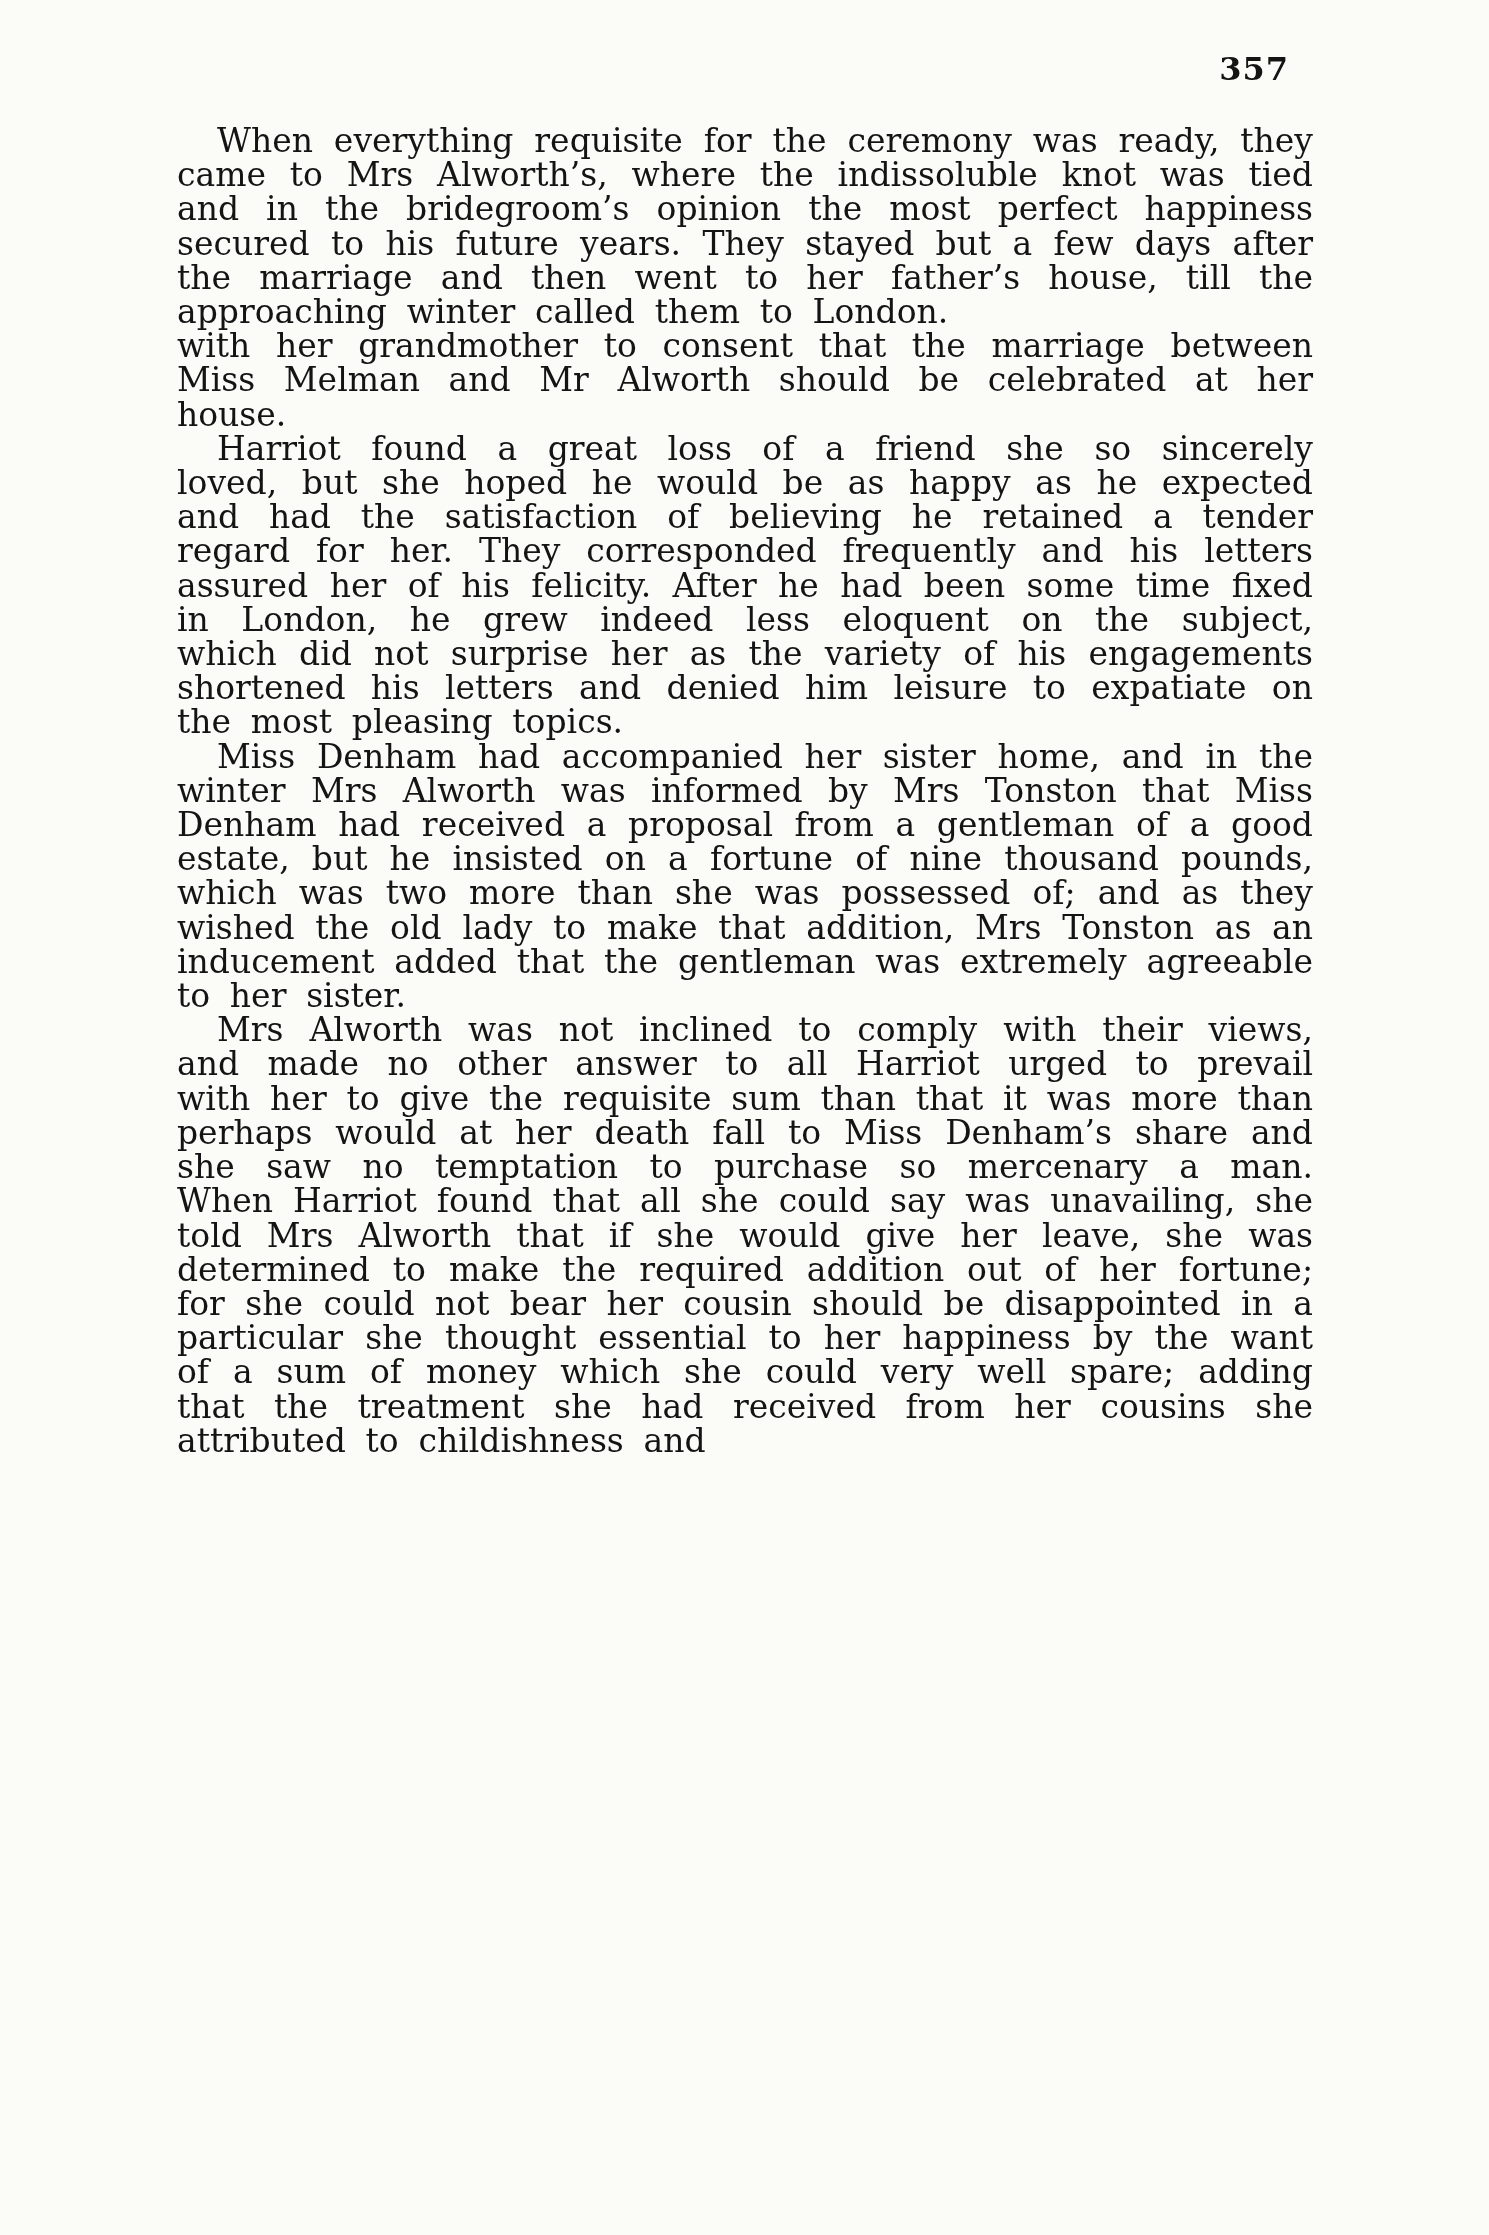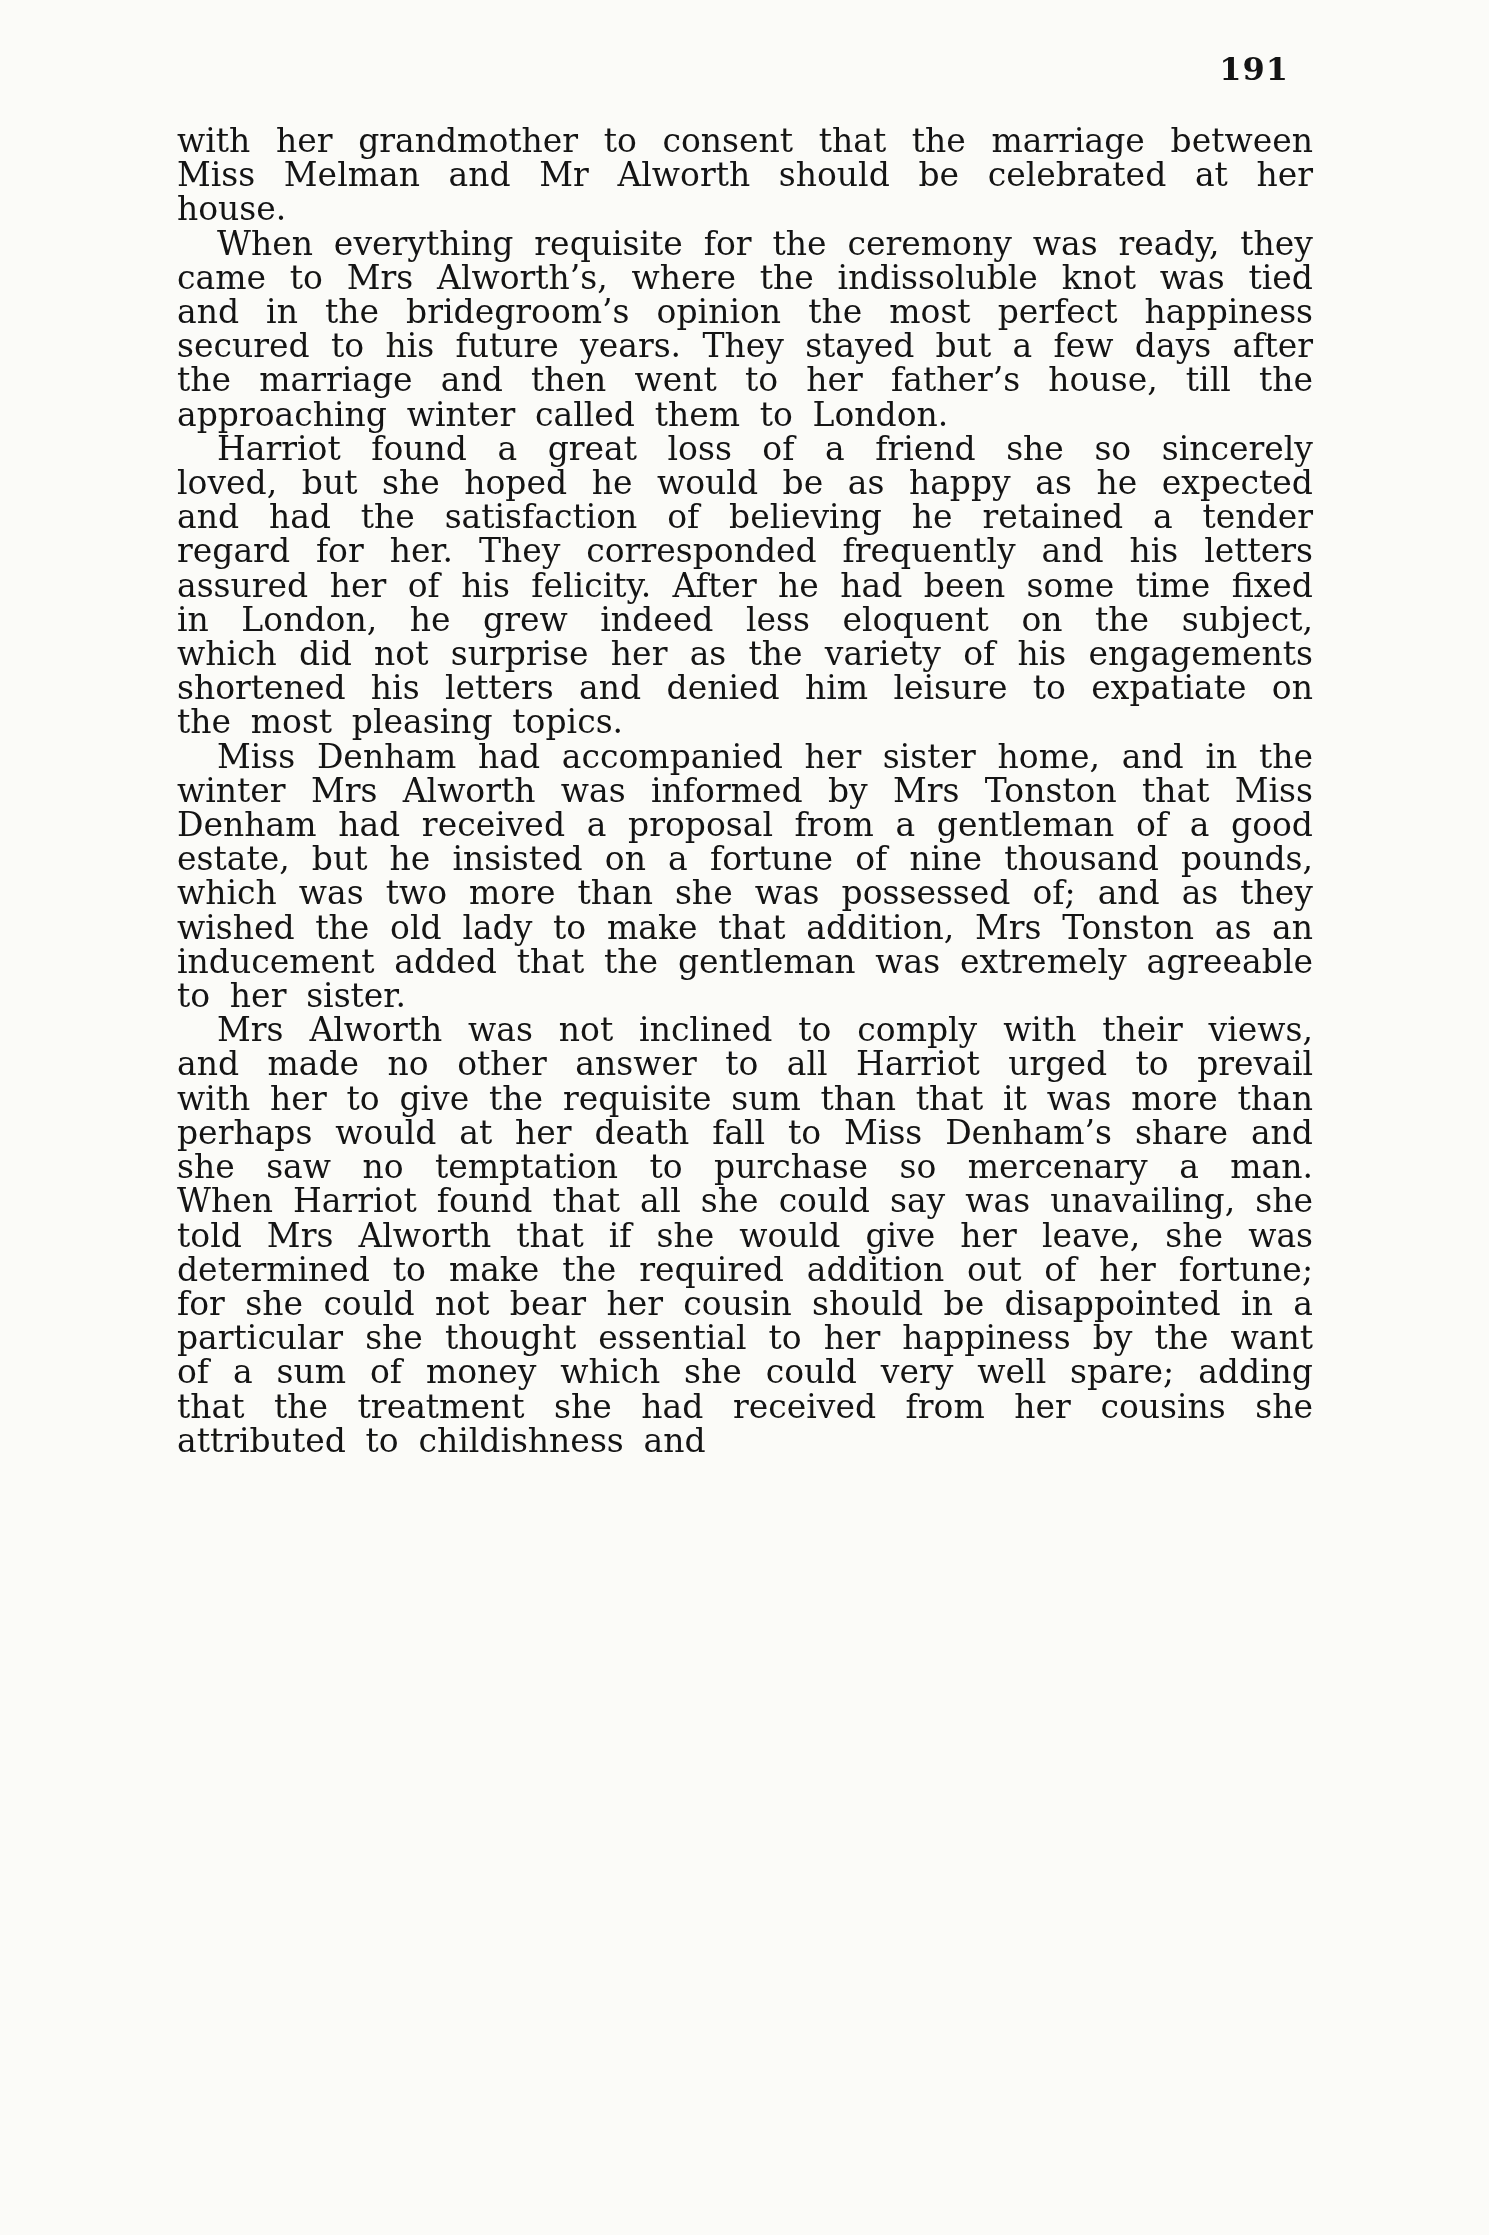--- a/index.html
+++ b/index.html
@@ -44,22 +44,22 @@
     text-indent: 0;
   }
   .para.indented {
     text-indent: 40px;
   }
 </style>
 </head>
 <body>
 
 <div class="page">
-  <div class="page-number">191</div>
+  <div class="page-number">357</div>
 
   <div class="text-block">
+    <p class="para indented">When everything requisite for the ceremony was ready, they came to Mrs Alworth’s, where the indissoluble knot was tied and in the bridegroom’s opinion the most perfect happiness secured to his future years. They stayed but a few days after the marriage and then went to her father’s house, till the approaching winter called them to London.</p>
     <p class="para">with her grandmother to consent that the marriage between Miss Melman and Mr Alworth should be celebrated at her house.</p>
-    <p class="para indented">When everything requisite for the ceremony was ready, they came to Mrs Alworth’s, where the indissoluble knot was tied and in the bridegroom’s opinion the most perfect happiness secured to his future years. They stayed but a few days after the marriage and then went to her father’s house, till the approaching winter called them to London.</p>
     <p class="para indented">Harriot found a great loss of a friend she so sincerely loved, but she hoped he would be as happy as he expected and had the satisfaction of believing he retained a tender regard for her. They corresponded frequently and his letters assured her of his felicity. After he had been some time fixed in London, he grew indeed less eloquent on the subject, which did not surprise her as the variety of his engagements shortened his letters and denied him leisure to expatiate on the most pleasing topics.</p>
     <p class="para indented">Miss Denham had accompanied her sister home, and in the winter Mrs Alworth was informed by Mrs Tonston that Miss Denham had received a proposal from a gentleman of a good estate, but he insisted on a fortune of nine thousand pounds, which was two more than she was possessed of; and as they wished the old lady to make that addition, Mrs Tonston as an inducement added that the gentleman was extremely agreeable to her sister.</p>
     <p class="para indented">Mrs Alworth was not inclined to comply with their views, and made no other answer to all Harriot urged to prevail with her to give the requisite sum than that it was more than perhaps would at her death fall to Miss Denham’s share and she saw no temptation to purchase so mercenary a man. When Harriot found that all she could say was unavailing, she told Mrs Alworth that if she would give her leave, she was determined to make the required addition out of her fortune; for she could not bear her cousin should be disappointed in a particular she thought essential to her happiness by the want of a sum of money which she could very well spare; adding that the treatment she had received from her cousins she attributed to childishness and</p>
   </div>
 </div>
 
 </body></html>

